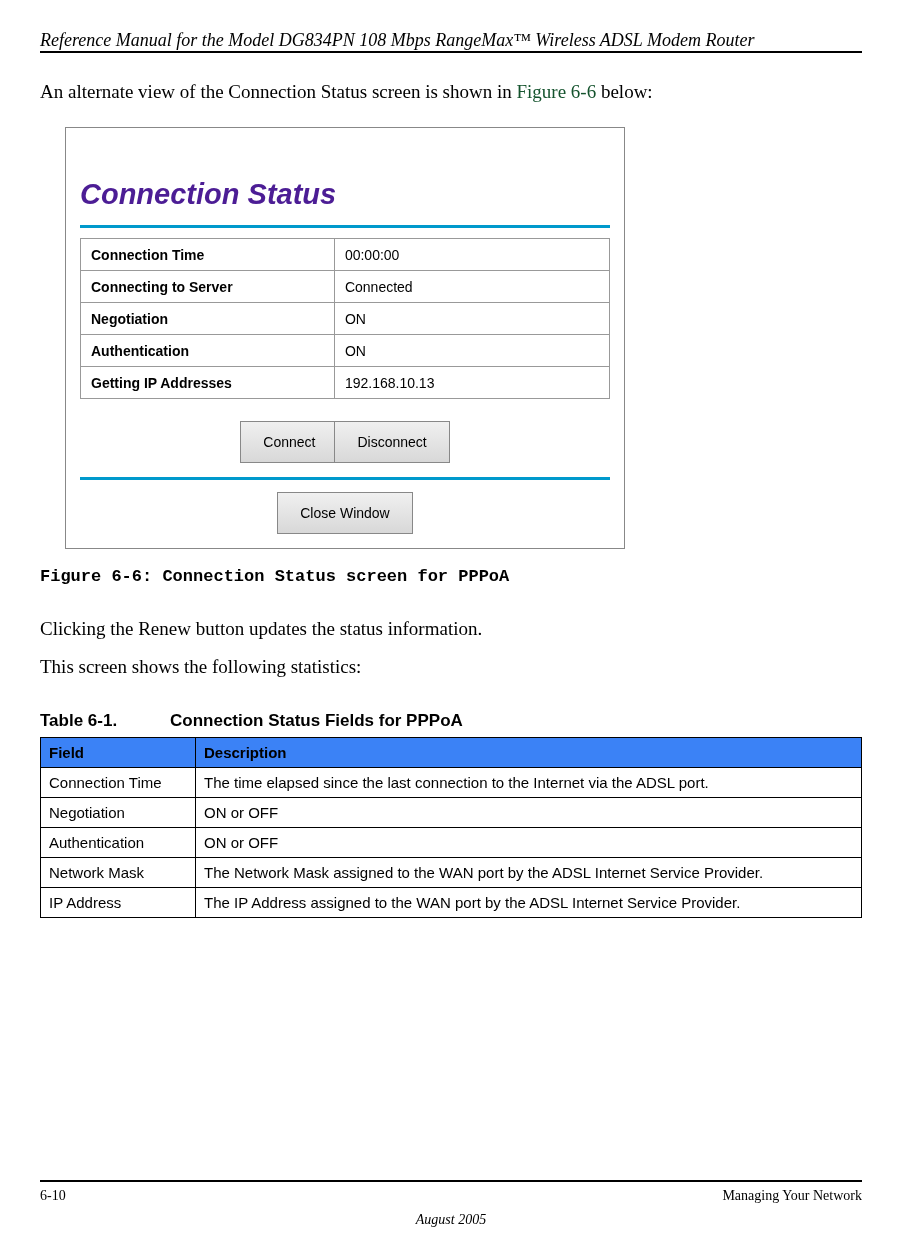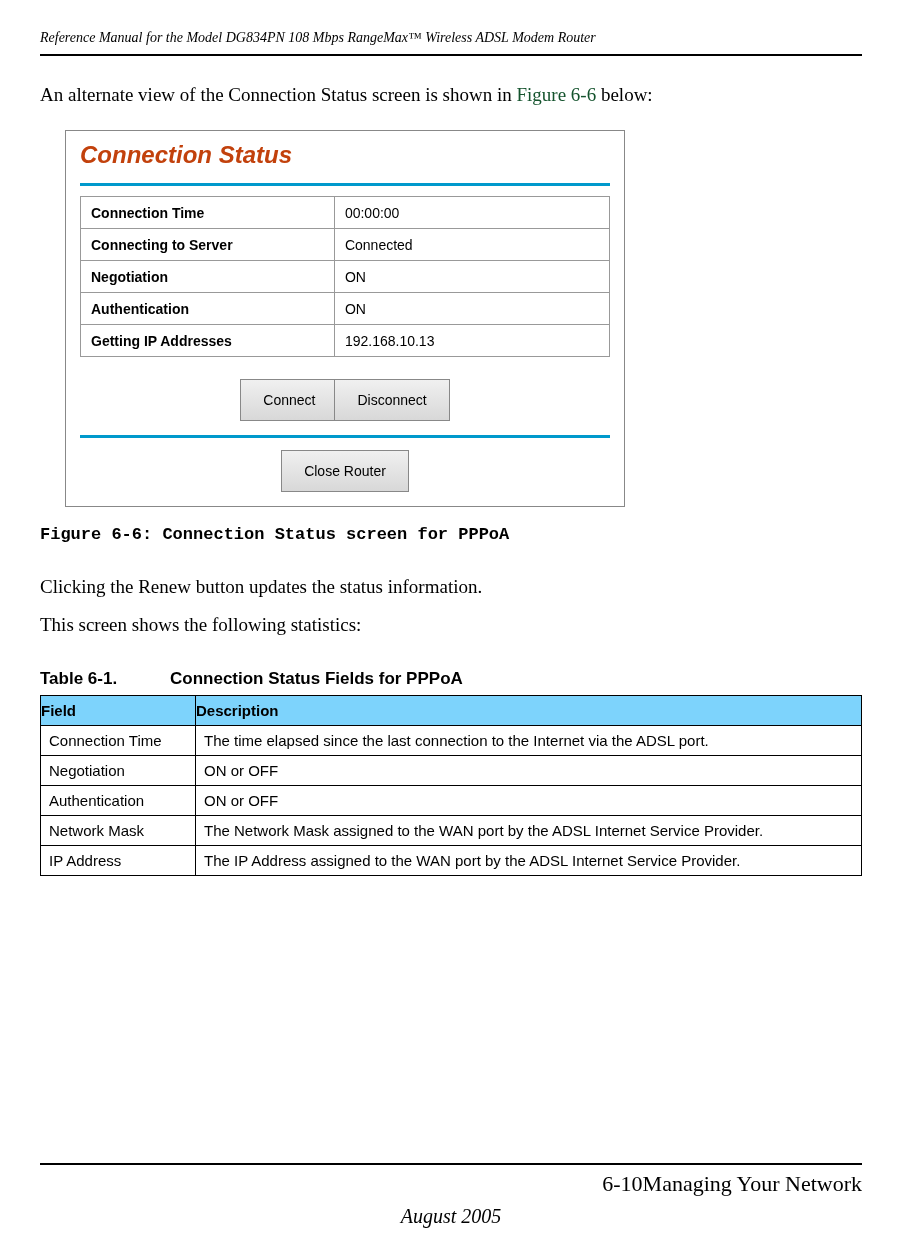--- a/index.html
+++ b/index.html
@@ -10,22 +10,21 @@
     body {
       font-family: "Times New Roman", Times, serif;
       background: #fff;
       width: 902px;
       height: 1248px;
       position: relative;
       padding: 30px 40px 20px 40px;
     }
     .header-title {
       font-style: italic;
-      font-size: 14px;
-      margin-bottom: 8px;
+      font-size: 18px;
     }
     .header-rule {
       border: none;
       border-top: 2px solid #000;
       margin-bottom: 28px;
     }
     .intro-text {
       font-size: 19px;
       margin-bottom: 24px;
     }
@@ -35,25 +34,26 @@
     .screenshot {
       margin-left: 25px;
       width: 560px;
       border: 1px solid #888;
       background: #fff;
       padding: 10px 14px 14px 14px;
       margin-bottom: 18px;
     }
     .screenshot-title {
       font-family: Arial, Helvetica, sans-serif;
-      font-size: 24px;
+      font-size: 29px;
       font-weight: bold;
       font-style: italic;
-      color: #c2410c;
+      color: #4c1d95;
       margin-bottom: 14px;
+      margin-top: 40px;
     }
     .blue-rule {
       border: none;
       border-top: 3px solid #0099cc;
       margin-bottom: 10px;
     }
     .status-table {
       width: 100%;
       border-collapse: collapse;
       font-family: Arial, Helvetica, sans-serif;
@@ -112,23 +112,23 @@
       display: inline-block;
       width: 130px;
     }
     .desc-table {
       width: 100%;
       border-collapse: collapse;
       font-family: Arial, Helvetica, sans-serif;
       font-size: 15px;
     }
     .desc-table th {
-      background: #7dd3fc;
+      background: #3b82f6;
       border: 1px solid #000;
-      padding: 6px 0;
+      padding: 6px 8px;
       text-align: left;
       font-weight: bold;
     }
     .desc-table td {
       border: 1px solid #000;
       padding: 6px 8px;
       vertical-align: top;
     }
     .desc-table td.field-cell {
       width: 155px;
@@ -139,27 +139,27 @@
       left: 40px;
       right: 40px;
     }
     .footer-rule {
       border: none;
       border-top: 2px solid #000;
       margin-bottom: 6px;
     }
     .footer-row {
       display: flex;
-      justify-content: flex-end;
-      font-size: 22px;
+      justify-content: space-between;
+      font-size: 14px;
     }
     .footer-date {
       text-align: center;
       font-style: italic;
-      font-size: 20px;
+      font-size: 14px;
       margin-top: 8px;
     }
   </style>
 </head>
 <body>
 
 <div class="header-title">Reference Manual for the Model DG834PN 108 Mbps RangeMax™ Wireless ADSL Modem Router</div>
 <hr class="header-rule">
 
 <p class="intro-text">
@@ -191,21 +191,21 @@
       <td class="label-cell">Getting IP Addresses</td>
       <td class="value-cell">192.168.10.13</td>
     </tr>
   </tbody>
     </table>
   <div class="button-row">
     <button class="ui-button">Connect</button><button class="ui-button">Disconnect</button>
   </div>
   <hr class="blue-rule">
   <div class="button-row2">
-    <button class="ui-button">Close Router</button>
+    <button class="ui-button">Close Window</button>
   </div>
 </div>
 
 <div class="figure-caption">Figure 6-6:  Connection Status screen for PPPoA</div>
 
 <p class="body-text">Clicking the Renew button updates the status information.</p>
 <p class="body-text">This screen shows the following statistics:</p>
 
 <div class="table-caption">
   <span class="tab-num">Table 6-1.</span><span>Connection Status Fields for PPPoA</span>

